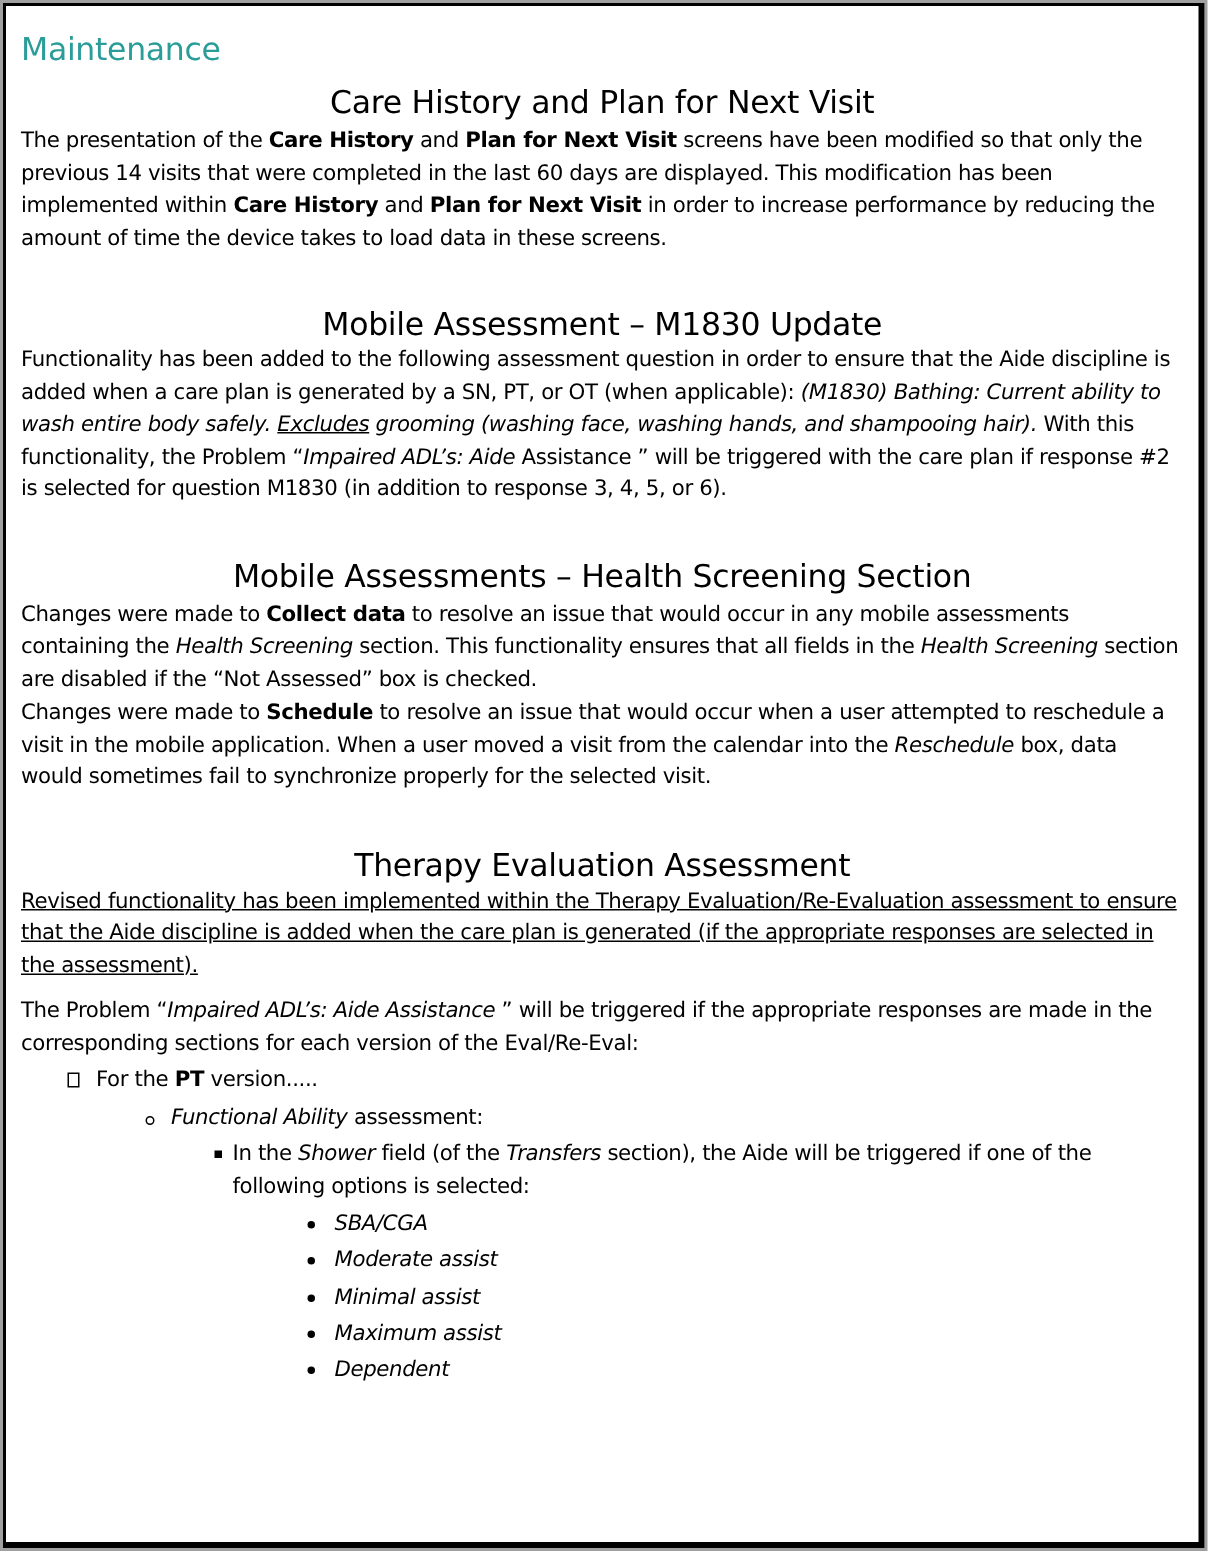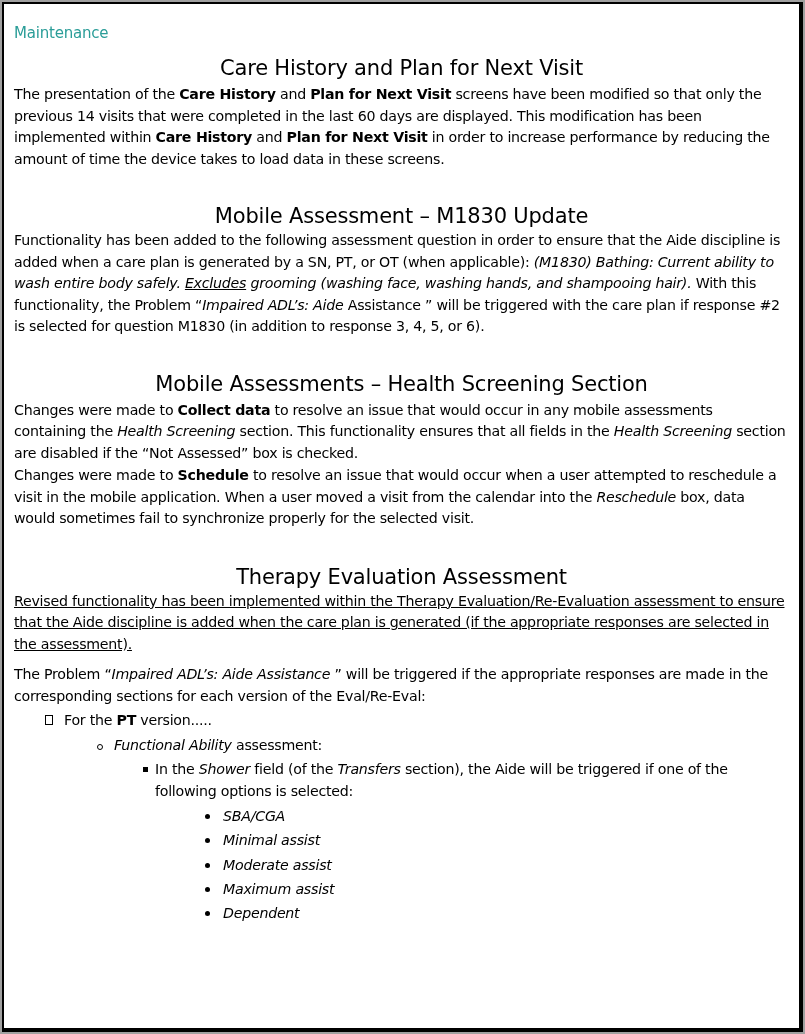--- a/index.html
+++ b/index.html
@@ -13,21 +13,21 @@
       border: 2px solid #000; border-right-width: 4px; border-bottom-width: 4px;
       background: #fff; position: relative; overflow: hidden;
     }
     .page {
       font-family: "DejaVu Sans", sans-serif;
       font-size: 14.2px; line-height: 21.5px; color: #000;
       padding: 0 10px 0 10px;
       letter-spacing: -0.25px;
     }
     .doc-title {
-      color: #2a9d98; font-size: 15px; font-weight: normal;
+      color: #2a9d98; font-size: 21px; font-weight: normal;
       margin: 0; padding-top: 14px; line-height: 30px; letter-spacing: -0.2px;
     }
     .sec-heading {
       text-align: center; font-size: 21px; font-weight: normal; margin: 0;
       line-height: 26px; letter-spacing: -0.2px;
     }
     p { margin: 0; }
     b { font-weight: bold; }
     i { font-style: italic; }
     u { text-decoration: underline; }
@@ -104,22 +104,22 @@
             <ul class="lvl2">
               <li style="padding-left:50px;">
                 <span class="marker" style="left:33px;"></span>
                 <i>Functional Ability</i><span> assessment:</span>
                 <ul class="lvl3">
                   <li style="padding-left:41px;">
                     <span class="marker" style="left:29px;"></span>
                     <span>In the </span><i>Shower</i><span> field (of the </span><i>Transfers</i><span> section), the Aide will be triggered if one of the following options is selected:</span>
                     <ul class="lvl4">
                       <li style="padding-left:68px;"><span class="marker" style="left:50px;"></span><i>SBA/CGA</i></li>
+                      <li style="padding-left:68px;"><span class="marker" style="left:50px;"></span><i>Moderate assist</i></li>
                       <li style="padding-left:68px;"><span class="marker" style="left:50px;"></span><i>Minimal assist</i></li>
-                      <li style="padding-left:68px;"><span class="marker" style="left:50px;"></span><i>Moderate assist</i></li>
                       <li style="padding-left:68px;"><span class="marker" style="left:50px;"></span><i>Maximum assist</i></li>
                       <li style="padding-left:68px;"><span class="marker" style="left:50px;"></span><i>Dependent</i></li>
                     </ul>
                   </li>
                 </ul>
               </li>
             </ul>
           </li>
         </ul>
       </section>

